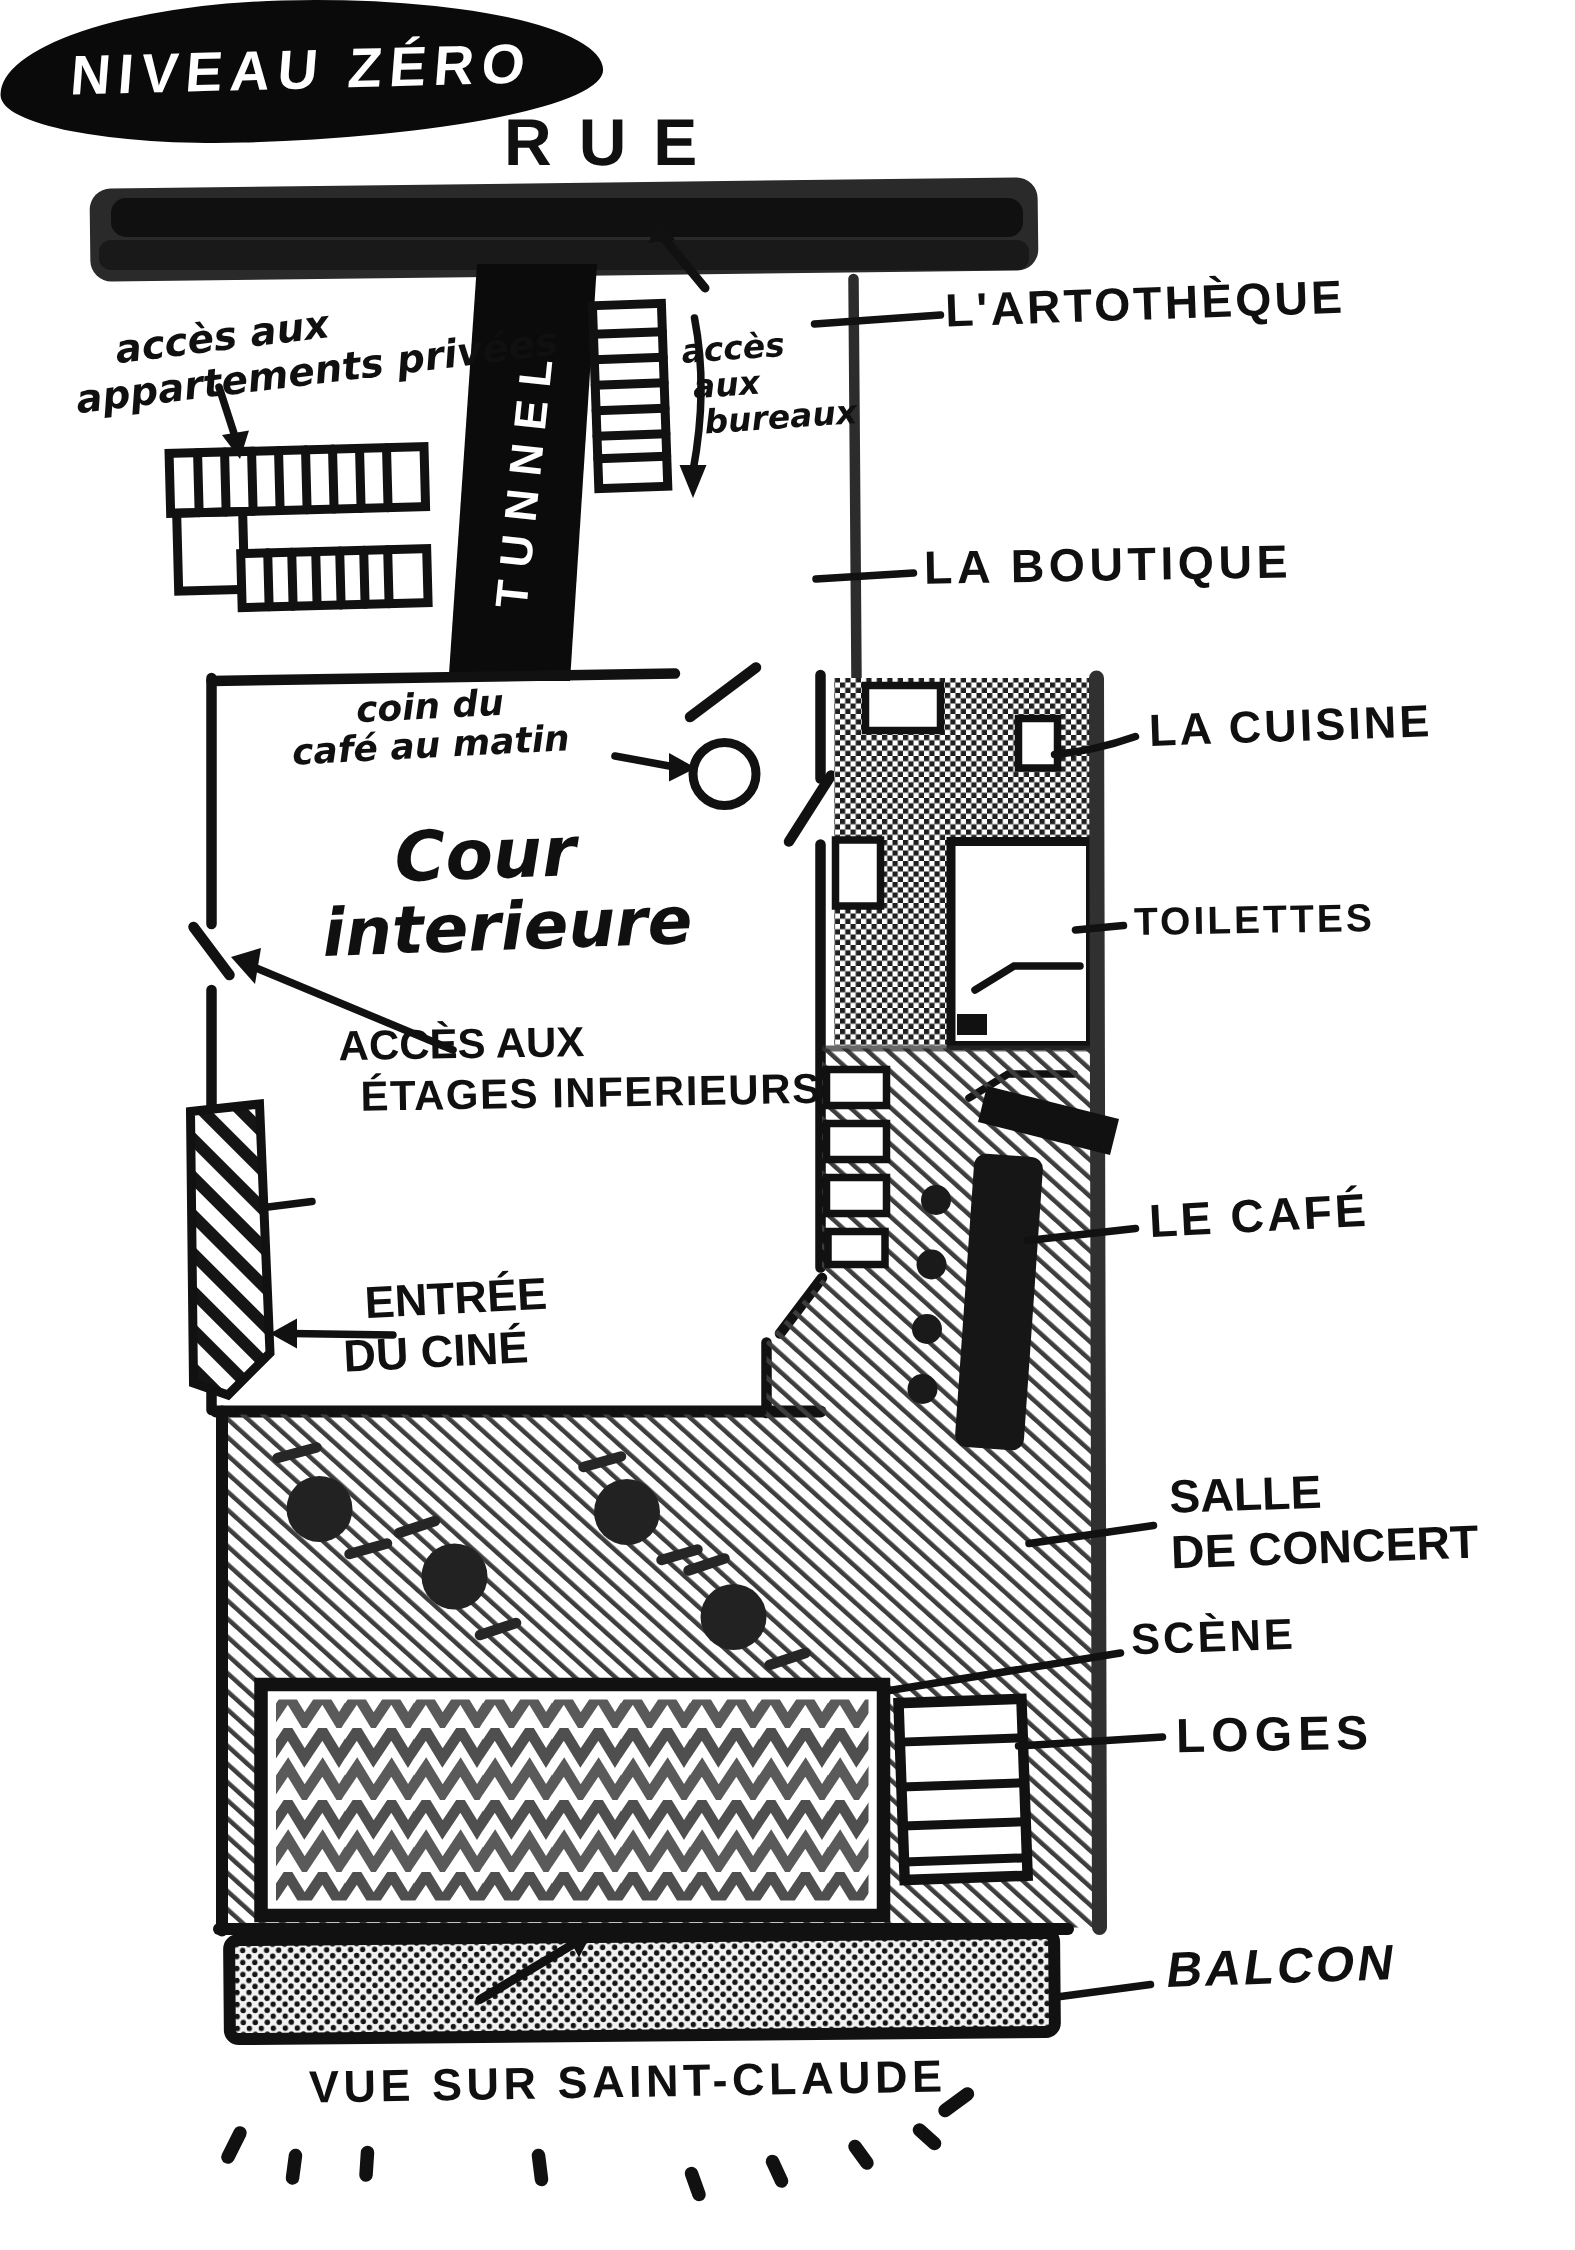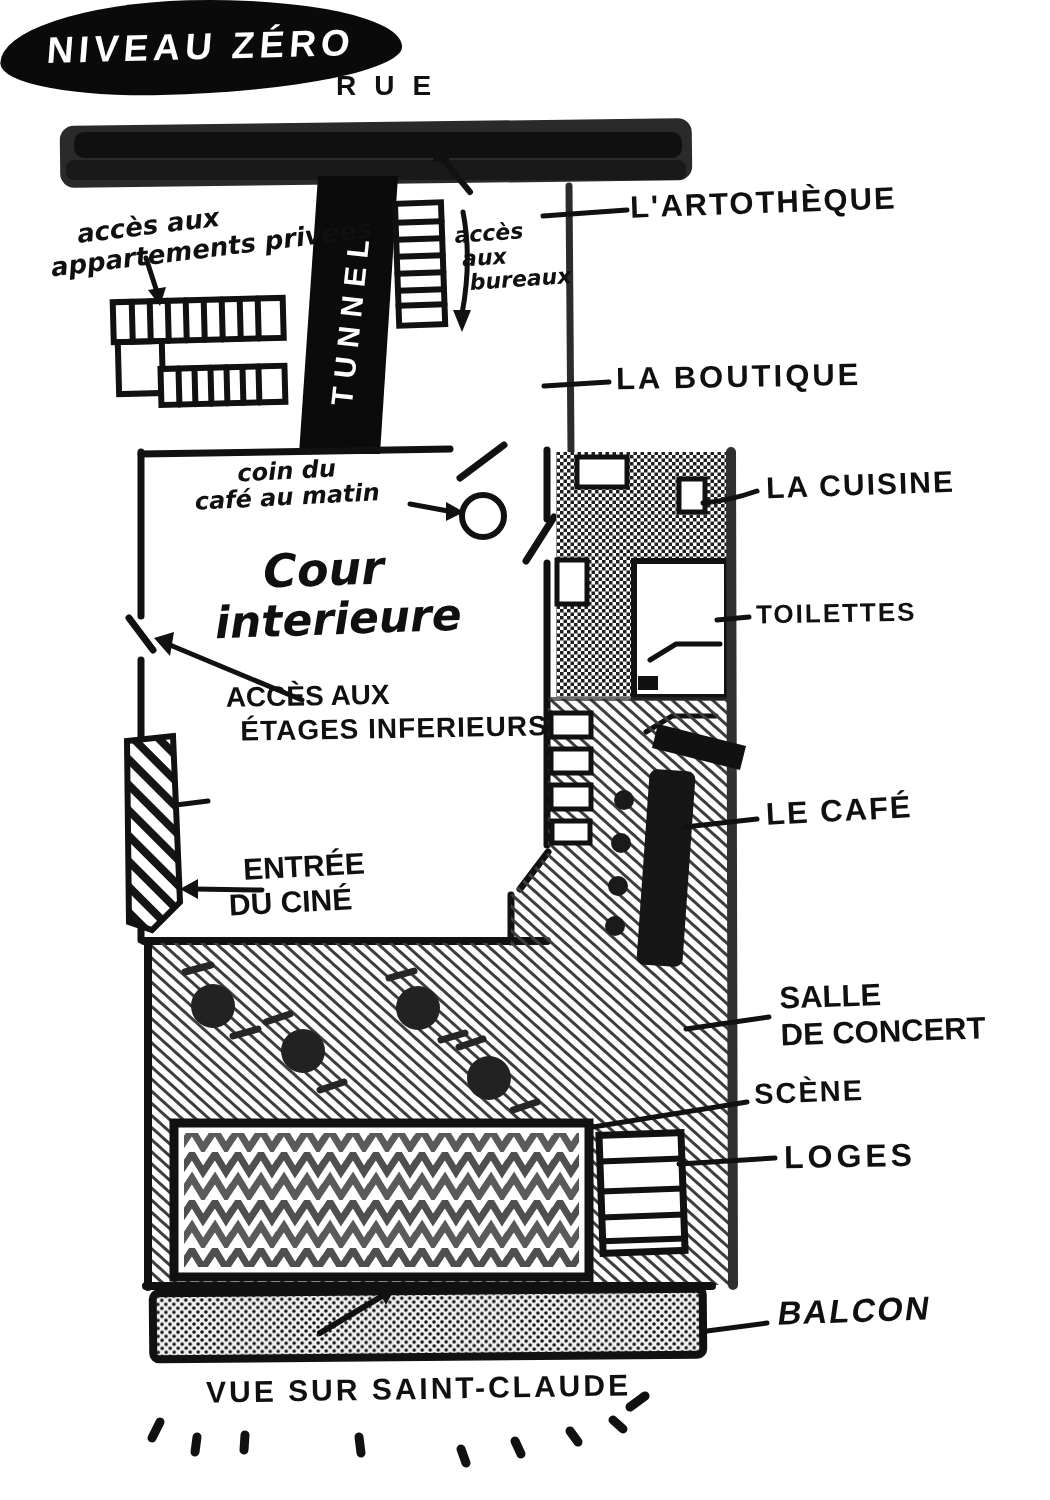--- a/index.html
+++ b/index.html
@@ -3,21 +3,21 @@
 <meta charset="utf-8">
 <style>
   html,body{margin:0;padding:0;background:#ffffff;}
   #canvas{position:relative;width:1050px;height:1500px;background:#ffffff;overflow:hidden;
           font-family:"Liberation Sans",sans-serif;color:#101010;}
   #plan-svg{position:absolute;left:0;top:0;z-index:1;}
   .lbl{position:absolute;z-index:2;font-weight:700;color:#101010;white-space:nowrap;line-height:1.25;}
   .hand{font-family:"DejaVu Sans",sans-serif;font-style:italic;font-weight:700;}
   .caps{font-family:"Liberation Sans",sans-serif;font-weight:700;}
   
-  .rue{left:336px;top:68px;font-size:28px;letter-spacing:18px;}
+  .rue{left:336px;top:68px;font-size:44px;letter-spacing:18px;}
   .badge{left:585px;top:12px;width:402px;height:94px;background:#0a0a0a;
          border-radius:47% 53% 60% 40% / 62% 55% 45% 38%;
          display:flex;align-items:center;justify-content:center;transform:rotate(-1.5deg);}
   .badge span{color:#ffffff;font-size:37px;letter-spacing:5px;font-weight:700;transform:skewX(-6deg);}
   .tunnel-lbl{left:240px;top:300px;width:220px;height:36px;text-align:center;
               transform:rotate(-84deg);color:#ffffff;font-size:30px;letter-spacing:9px;}
   .acces-app{left:48px;top:204px;font-size:26px;transform:rotate(-7deg);line-height:1.15;}
   .acces-app .l1{margin-left:30px;}
   .acces-bur{left:456px;top:220px;font-size:22px;transform:rotate(-4deg);line-height:1.1;}
   .acces-bur .l2{margin-left:6px;}

